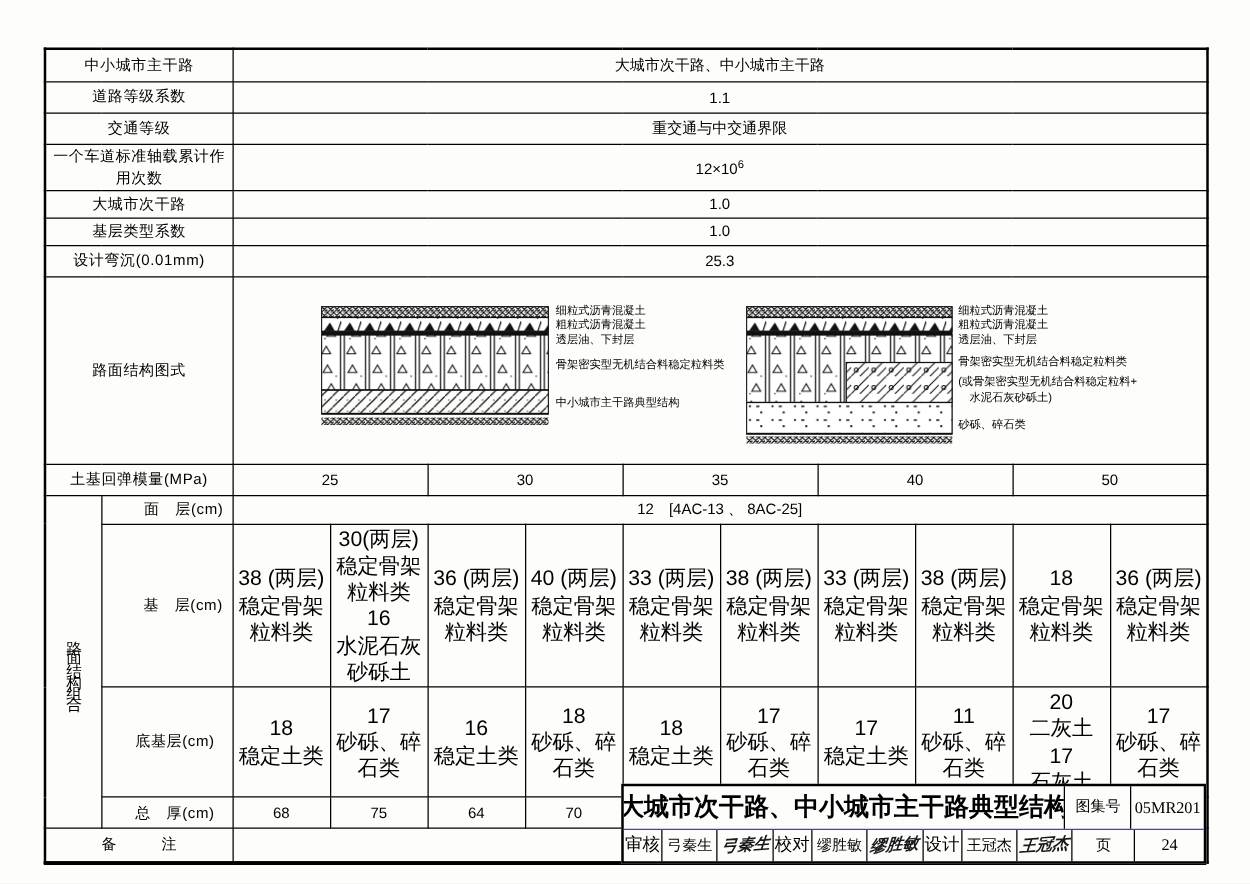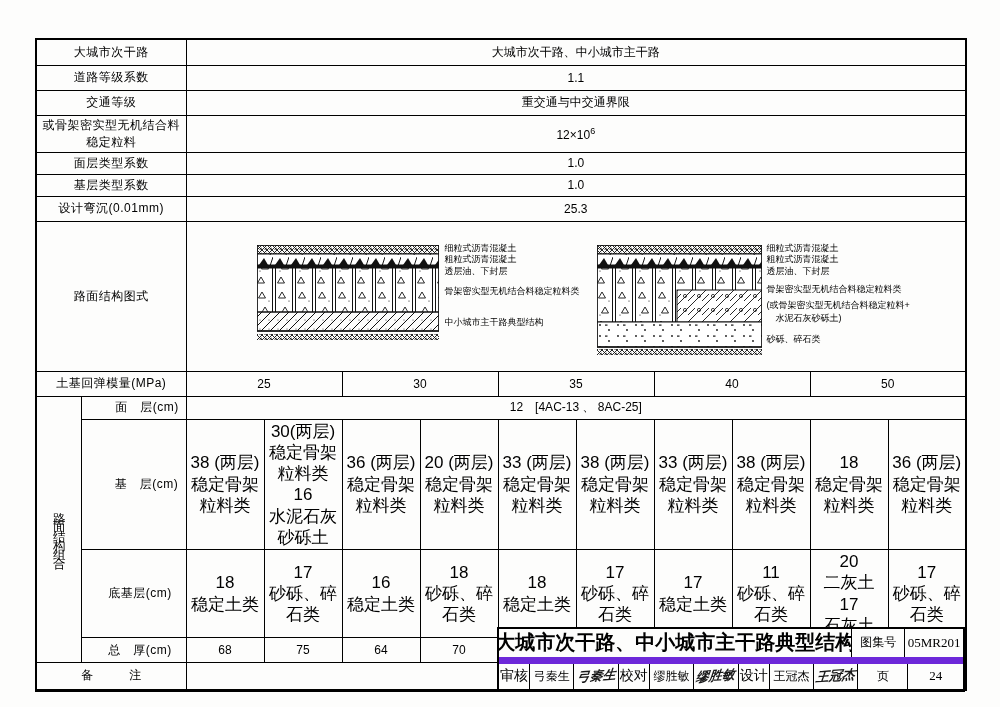--- a/index.html
+++ b/index.html
@@ -21,21 +21,21 @@
 
   
   td.diagcell { position:relative; padding:0; }
   .dg { position:absolute; }
   .dlbl { position:absolute; font-size:9px; line-height:11px; white-space:nowrap; text-align:left; }
 
   
   .bottomline { position:absolute; left:35px; top:689px; width:930px; height:3px; background:#000; }
   .tblock { position:absolute; left:497px; top:627px; width:468px; height:64px; border:2px solid #000;
             background:#fdfdfc; display:flex; flex-direction:column; }
-  .trow1 { display:flex; height:36px; border-bottom:7px solid #6d28d9; }
+  .trow1 { display:flex; height:36px; border-bottom:1px solid #6d28d9; }
   .trow2 { display:flex; height:26px; }
   .tcell { border-right:1px solid #000; display:flex; align-items:center; justify-content:center;
            font-size:12px; white-space:nowrap; overflow:hidden; }
   .tcell:last-child { border-right:none; }
   .sheettitle { width:355px; font-size:20px; font-weight:bold; letter-spacing:0px; }
   .atlaslbl { width:53px; }
   .atlasno { width:58px; font-family:"Liberation Serif", serif; font-size:13px; }
   .pagelbl { width:53px; }
   .pageno { width:58px; font-family:"Liberation Serif", serif; font-size:13px; }
   .rolelbl { width:33px; font-size:14px; }
@@ -59,37 +59,37 @@
       <col style="width:78px">
         <col style="width:78px">
         <col style="width:78px">
         <col style="width:78px">
       <col style="width:78px">
         <col style="width:78px">
     </colgroup>
 
     <tbody>
         <tr style="height:26px">
-      <td colspan="2" class="lbl">大城市次干路</td>
+      <td colspan="2" class="lbl">中小城市主干路</td>
       <td colspan="10" class="pval">大城市次干路、中小城市主干路</td>
     </tr>
     <tr style="height:25px">
       <td colspan="2" class="lbl">道路等级系数</td>
       <td colspan="10" class="pval">1.1</td>
     </tr>
     <tr style="height:25px">
       <td colspan="2" class="lbl">交通等级</td>
       <td colspan="10" class="pval">重交通与中交通界限</td>
     </tr>
     <tr style="height:32px">
-      <td colspan="2" class="lbl">或骨架密实型无机结合料稳定粒料</td>
+      <td colspan="2" class="lbl">一个车道标准轴载累计作用次数</td>
       <td colspan="10" class="pval"><span>12×10</span><sup class="exp">6</sup></td>
     </tr>
     <tr style="height:22px">
-      <td colspan="2" class="lbl">面层类型系数</td>
+      <td colspan="2" class="lbl">大城市次干路</td>
       <td colspan="10" class="pval">1.0</td>
     </tr>
     <tr style="height:22px">
       <td colspan="2" class="lbl">基层类型系数</td>
       <td colspan="10" class="pval">1.0</td>
     </tr>
     <tr style="height:25px">
       <td colspan="2" class="lbl">设计弯沉(0.01mm)</td>
       <td colspan="10" class="pval">25.3</td>
     </tr>
@@ -196,21 +196,21 @@
             <div>30(两层)</div>
             <div>稳定骨架粒料类</div>
             <div>16</div>
             <div>水泥石灰砂砾土</div>
           </td>
       <td class="celllines">
             <div>36 (两层)</div>
             <div>稳定骨架粒料类</div>
           </td>
       <td class="celllines">
-            <div>20 (两层)</div>
+            <div>40 (两层)</div>
             <div>稳定骨架粒料类</div>
           </td>
       <td class="celllines">
             <div>33 (两层)</div>
             <div>稳定骨架粒料类</div>
           </td>
       <td class="celllines">
             <div>38 (两层)</div>
             <div>稳定骨架粒料类</div>
           </td>

